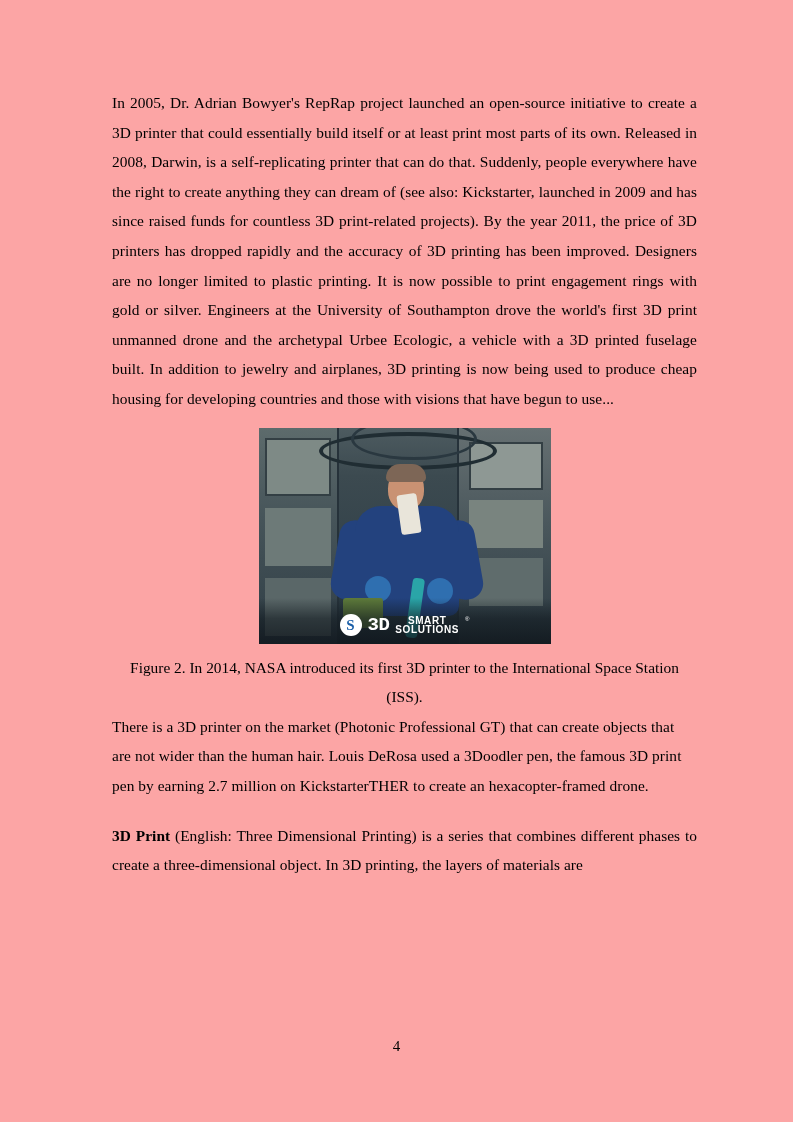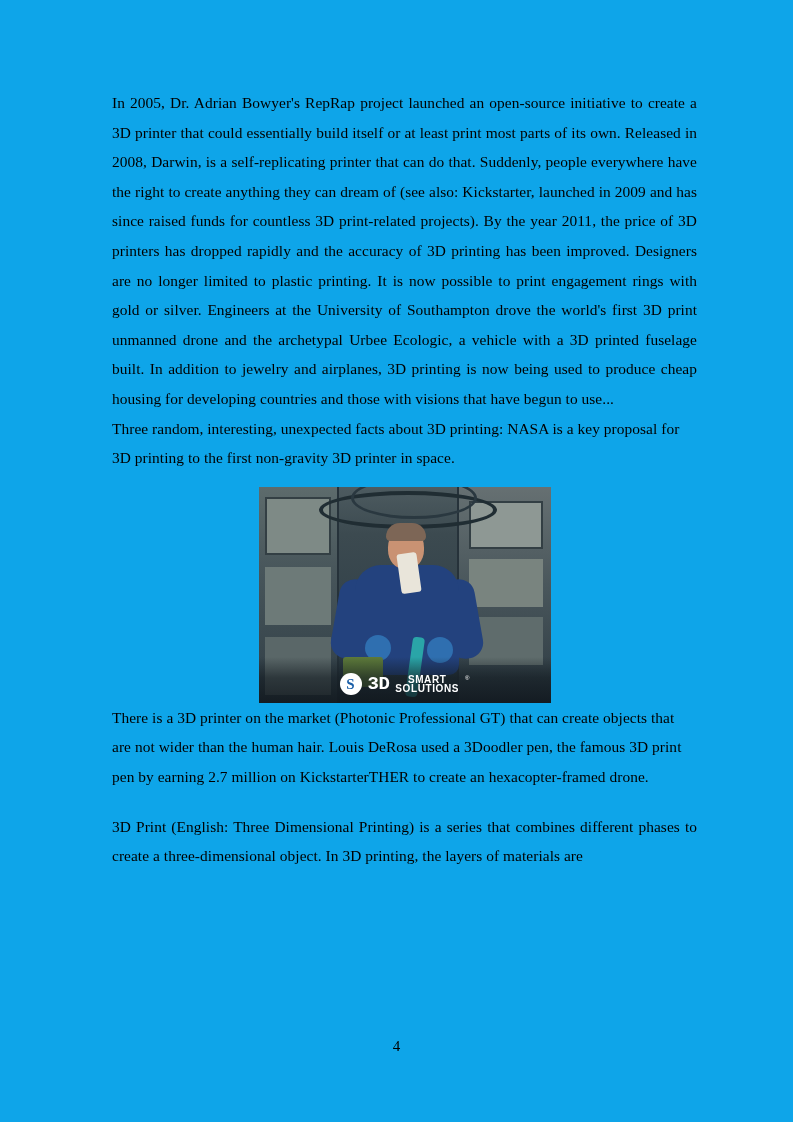--- a/index.html
+++ b/index.html
@@ -14,21 +14,21 @@
     color: #000000;
     position: relative;
     overflow: hidden;
   }
   .page {
     position: absolute;
     top: 0;
     left: 0;
     width: 793px;
     height: 1122px;
-    background: #0ea5e9;
+    background: #fca5a5;
   }
   .content {
     position: absolute;
     left: 112px;
     top: 88px;
     width: 585px;
   }
   p.body-par {
     margin: 0;
     font-size: 15.4px;
@@ -239,41 +239,40 @@
     margin: 9px auto 0 auto;
     width: 100%;
     font-size: 15.4px;
     line-height: 29.6px;
     text-align: center;
   }
   .spacer-par {
     height: 20px;
   }
   .bold-lead {
-    font-weight: normal;
+    font-weight: bold;
   }
   .page-number {
     position: absolute;
     left: 0;
     right: 0;
     top: 1038px;
     text-align: center;
     font-size: 15px;
     font-family: "Liberation Serif", serif;
   }
 </style>
 </head>
 <body>
 
 <div class="page">
   <div class="content">
 
     <p class="body-par">In 2005, Dr. Adrian Bowyer's RepRap project launched an open-source initiative to create a 3D printer that could essentially build itself or at least print most parts of its own. Released in 2008, Darwin, is a self-replicating printer that can do that. Suddenly, people everywhere have the right to create anything they can dream of (see also: Kickstarter, launched in 2009 and has since raised funds for countless 3D print-related projects). By the year 2011, the price of 3D printers has dropped rapidly and the accuracy of 3D printing has been improved. Designers are no longer limited to plastic printing. It is now possible to print engagement rings with gold or silver. Engineers at the University of Southampton drove the world's first 3D print unmanned drone and the archetypal Urbee Ecologic, a vehicle with a 3D printed fuselage built. In addition to jewelry and airplanes, 3D printing is now being used to produce cheap housing for developing countries and those with visions that have begun to use...</p>
 
-    <p class="body-par nojust">Three random, interesting, unexpected facts about 3D printing: NASA is a key proposal for 3D printing to the first non-gravity 3D printer in space.</p>
 
     <div class="figure-wrap">
       <div class="figure-img">
         <div class="iss-bg"></div>
         <div class="panel-left"></div>
         <div class="panel-right"></div>
         <div class="cable-a"></div>
         <div class="cable-b"></div>
         <div class="astro-arm-l"></div>
         <div class="astro-arm-r"></div>
@@ -289,20 +288,21 @@
         <div class="logo-group">
           <span class="logo-mark">S</span>
           <span class="logo-3d">3D</span>
           <span class="logo-words">
             <span>SMART</span>
             <span>SOLUTIONS</span>
           </span>
           <span class="logo-reg">®</span>
         </div>
       </div>
+      <div class="figure-caption">Figure 2. In 2014, NASA introduced its first 3D printer to the International Space Station (ISS).</div>
     </div>
 
     <p class="body-par nojust">There is a 3D printer on the market (Photonic Professional GT) that can create objects that are not wider than the human hair. Louis DeRosa used a 3Doodler pen, the famous 3D print pen by earning 2.7 million on KickstarterTHER to create an hexacopter-framed drone.</p>
 
     <div class="spacer-par"></div>
 
     <p class="body-par"><span class="bold-lead">3D Print</span><span> (English: Three Dimensional Printing) is a series that combines different phases to create a three-dimensional object. In 3D printing, the layers of materials are</span></p>
 
   </div>
 

